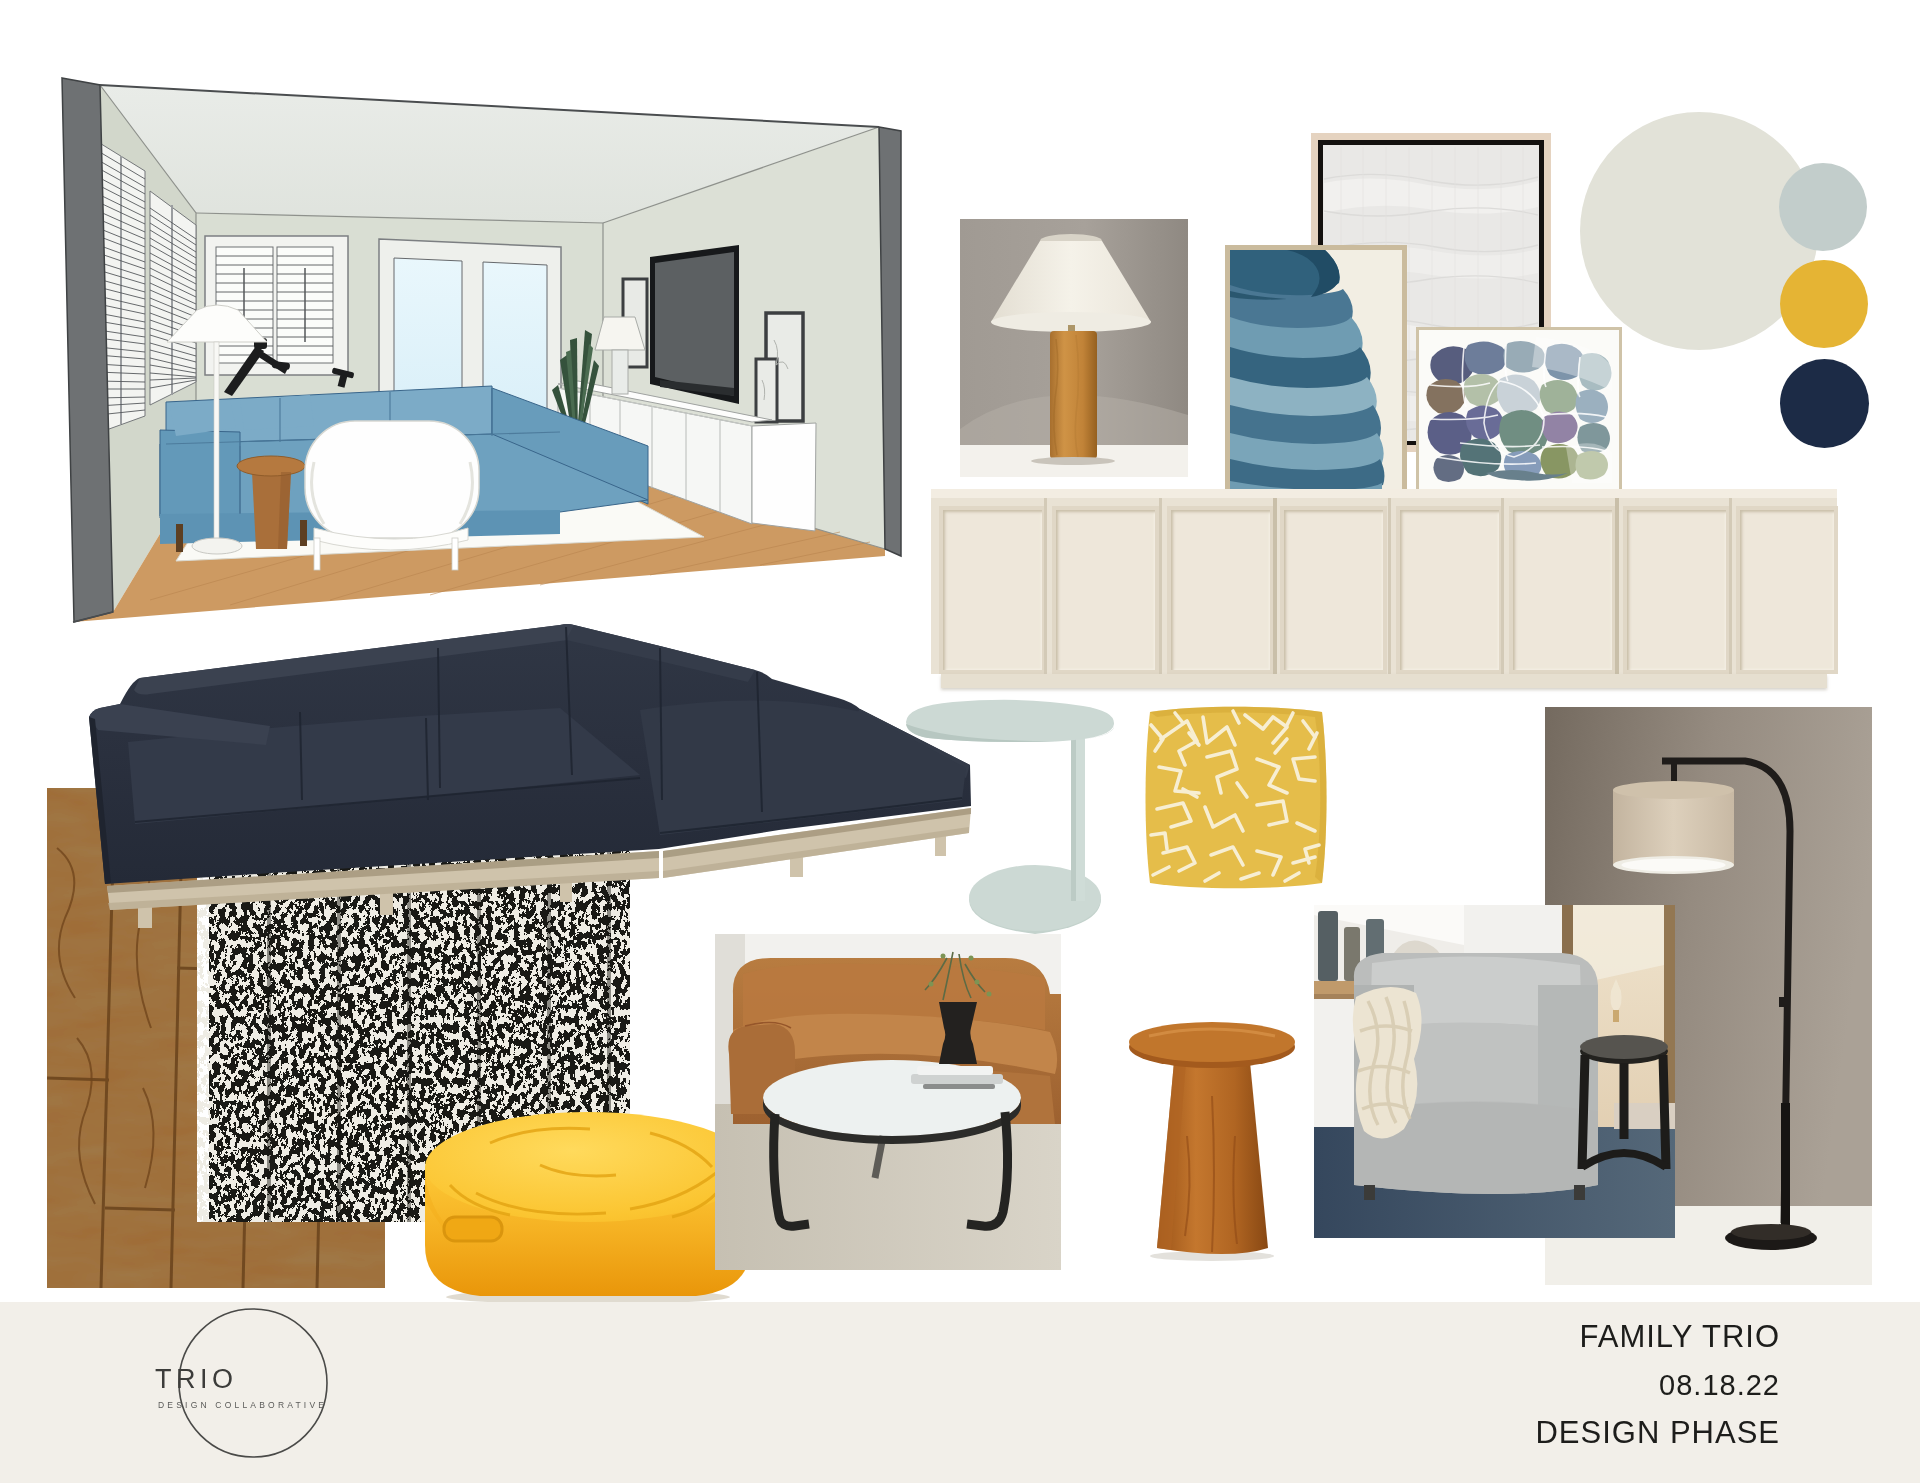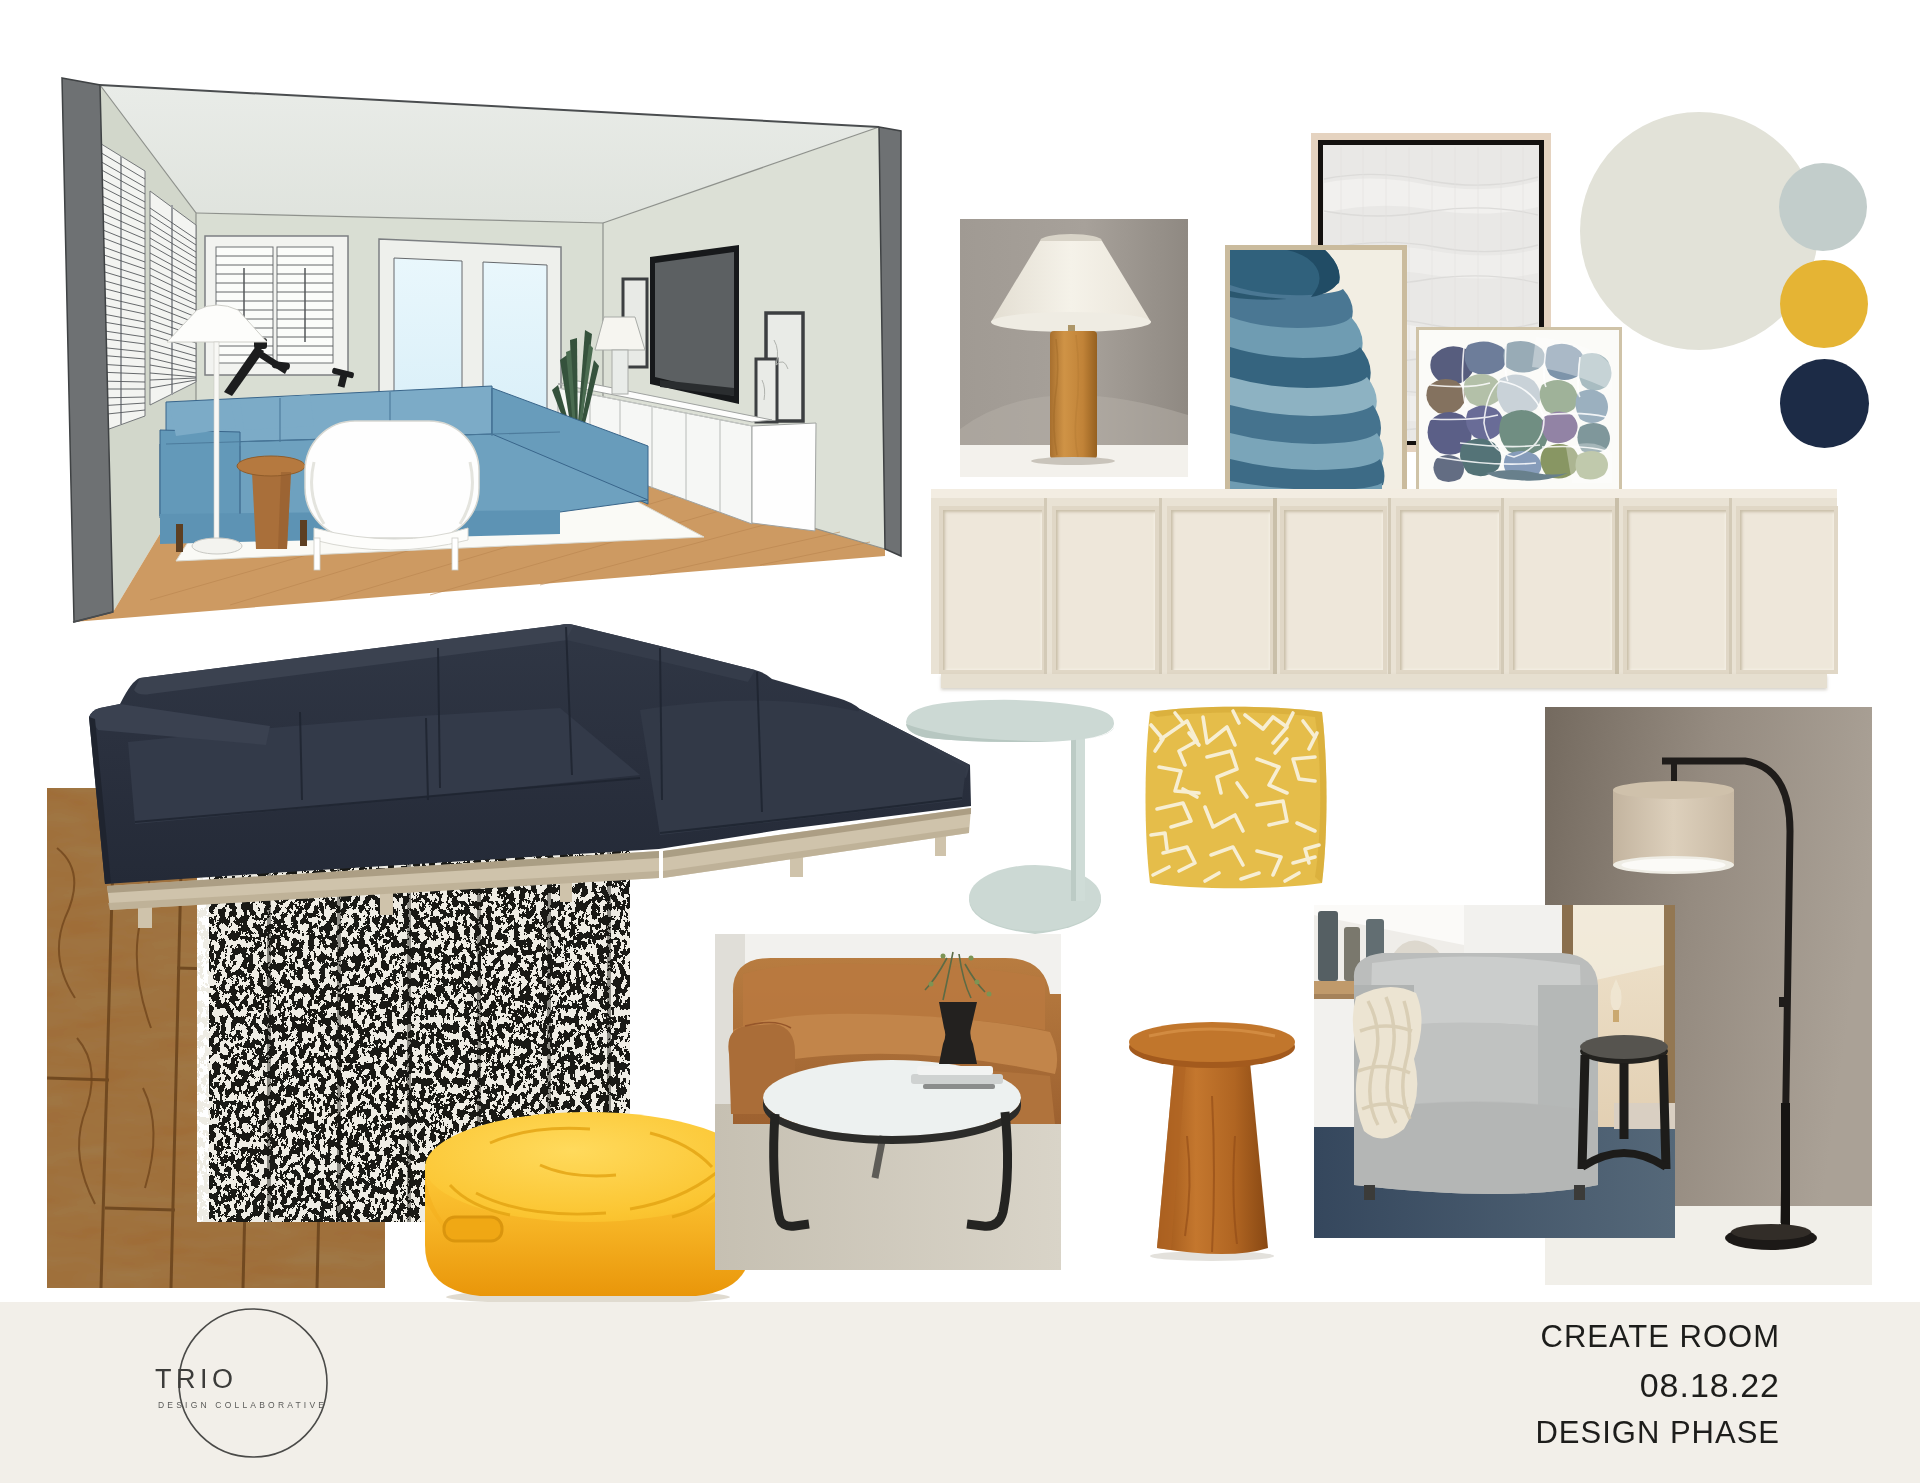--- a/index.html
+++ b/index.html
@@ -772,17 +772,17 @@
 
 <div class="abs" style="left:0;top:1302px;width:1920px;height:181px;background:#f2efe9;"></div>
 
 <svg class="abs" style="left:150px;top:1306px" width="220" height="160" viewBox="0 0 220 160">
   <circle cx="103" cy="77" r="74" fill="none" stroke="#4a4a48" stroke-width="1.6"></circle>
   <text x="5" y="82" font-family="Liberation Sans, sans-serif" font-size="27" letter-spacing="4.5" fill="#3c3c3a">TRIO</text>
   <text x="8" y="102" font-family="Liberation Sans, sans-serif" font-size="8.5" letter-spacing="3.2" fill="#5a5a58">DESIGN COLLABORATIVE</text>
 </svg>
 
 <div class="abs" style="left:1100px;top:1313px;width:680px;text-align:right;color:#1d1d1b;">
-  <div style="font-size:31px;letter-spacing:1px;line-height:48px;">CREATE ROOM</div>
-  <div style="font-size:34px;letter-spacing:1px;line-height:48px;">08.18.22</div>
+  <div style="font-size:31px;letter-spacing:1px;line-height:48px;">FAMILY TRIO</div>
+  <div style="font-size:29px;letter-spacing:1px;line-height:48px;">08.18.22</div>
   <div style="font-size:31px;letter-spacing:1px;line-height:48px;">DESIGN PHASE</div>
 </div>
 </div>
 
 </body></html>

